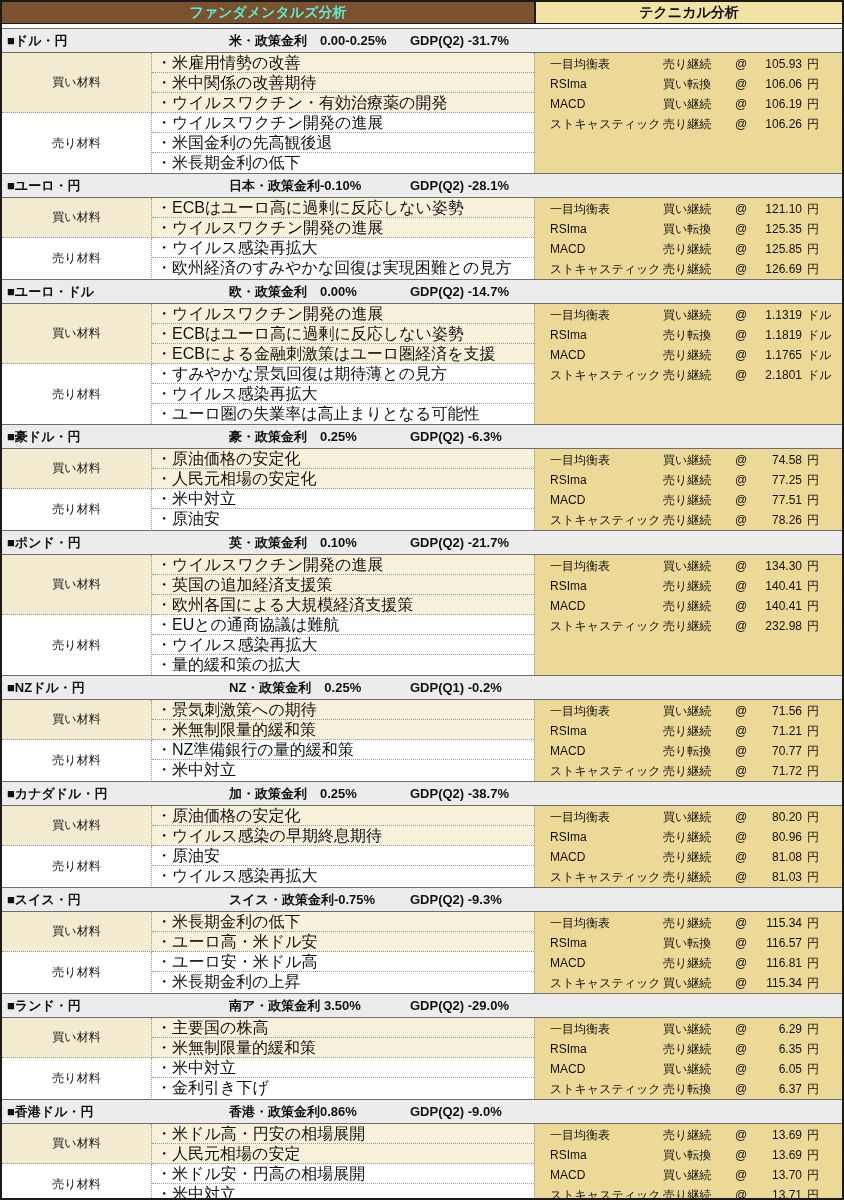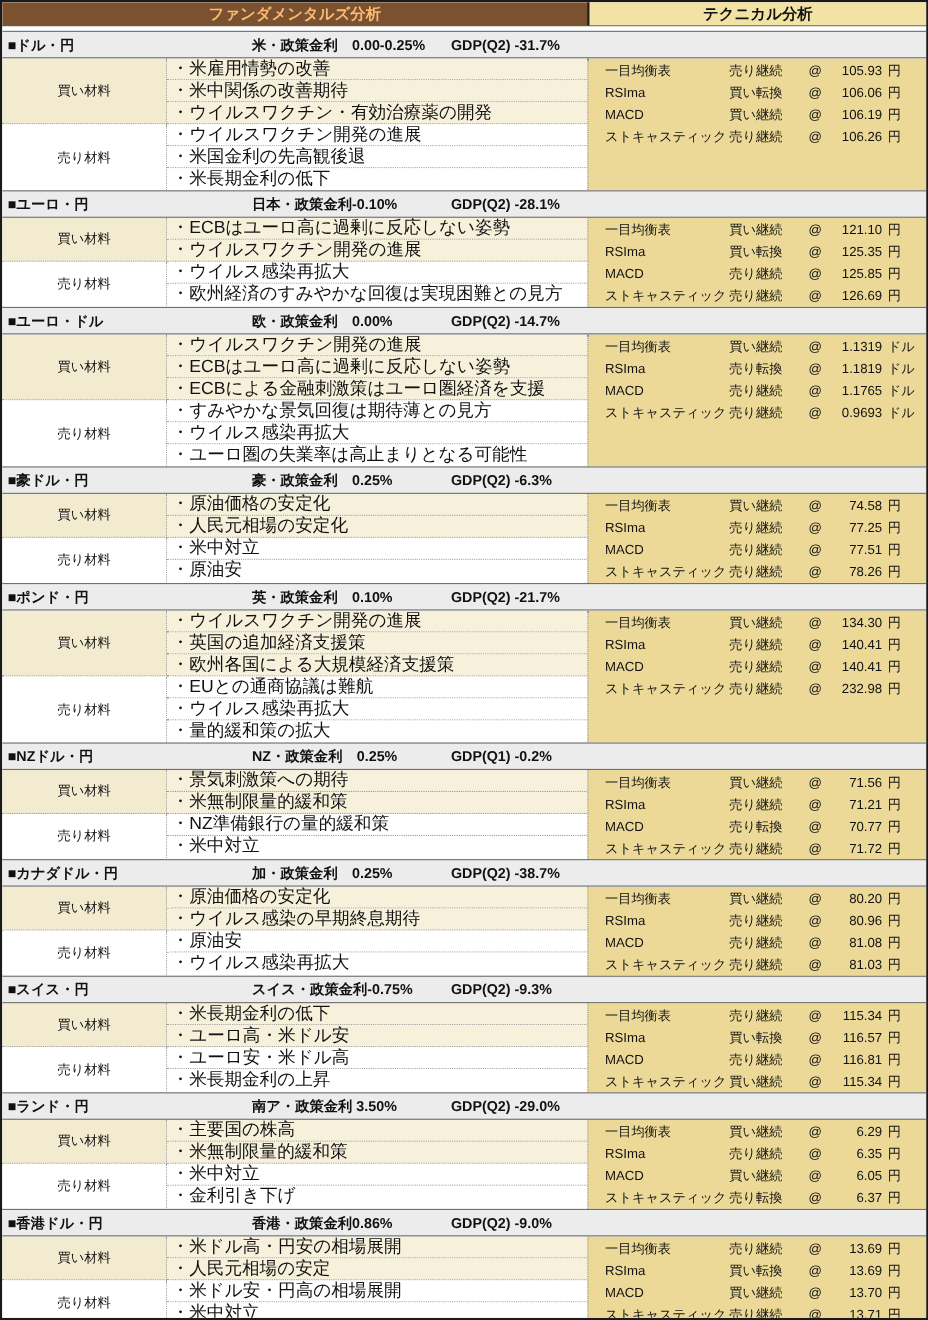--- a/index.html
+++ b/index.html
@@ -10,21 +10,21 @@
     position: relative;
     width: 844px;
     height: 1200px;
     border: 2px solid var(--border_dark, #1a1a1a);
     background: #fff;
     overflow: hidden;
   }
 
   .header-row { display: flex; height: 22px; border-bottom: 1px solid var(--border_dark, #1a1a1a); }
   .hdr { line-height: 21px; text-align: center; font-weight: bold; font-size: 14px; white-space: nowrap; overflow: hidden; }
-  .hdr-fundamental { width: 534px; background: var(--header_brown, #7a5230); color: #fdba74; border-right: 2px solid var(--border_dark, #1a1a1a); }
+  .hdr-fundamental { width: 534px; background: var(--header_brown, #7a5230); color: #5eead4; border-right: 2px solid var(--border_dark, #1a1a1a); }
   .hdr-technical { flex: 1; background: var(--header_tan, #f2e3a4); color: #111; }
 
   .spacer { height: 4px; background: #fff; }
 
   .section-title {
     position: relative;
     height: 25px;
     background: var(--title_gray, #ececec);
     border-top: 1px solid #6e6e6e;
     border-bottom: 1px solid #6e6e6e;
@@ -214,21 +214,21 @@
       <span class="tech-name">MACD</span>
       <span class="tech-signal">売り継続</span>
       <span class="tech-at">@</span>
       <span class="tech-value">1.1765</span>
       <span class="tech-unit">ドル</span>
     </div>
             <div class="tech-row">
       <span class="tech-name">ストキャスティック</span>
       <span class="tech-signal">売り継続</span>
       <span class="tech-at">@</span>
-      <span class="tech-value">0.9693</span>
+      <span class="tech-value">2.1801</span>
       <span class="tech-unit">ドル</span>
     </div>
           </div>
     </div>
       </div>
       <div class="section">
     <div class="section-title">
       <span class="st-pair">■豪ドル・円</span>
       <span class="st-policy">豪・政策金利　0.25%</span>
       <span class="st-gdp">GDP(Q2) -6.3%</span>

